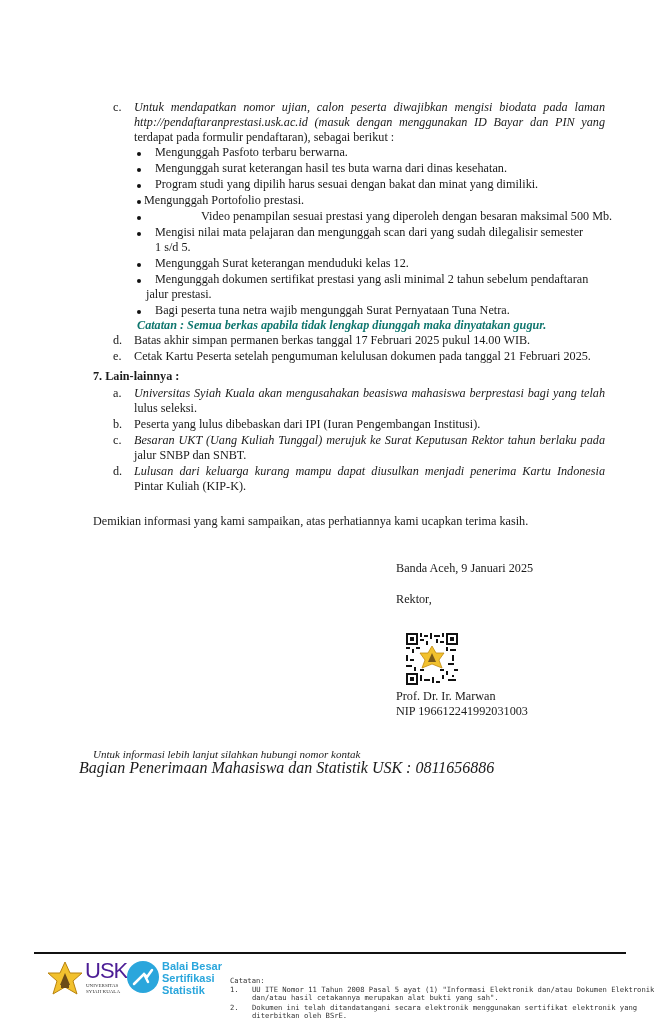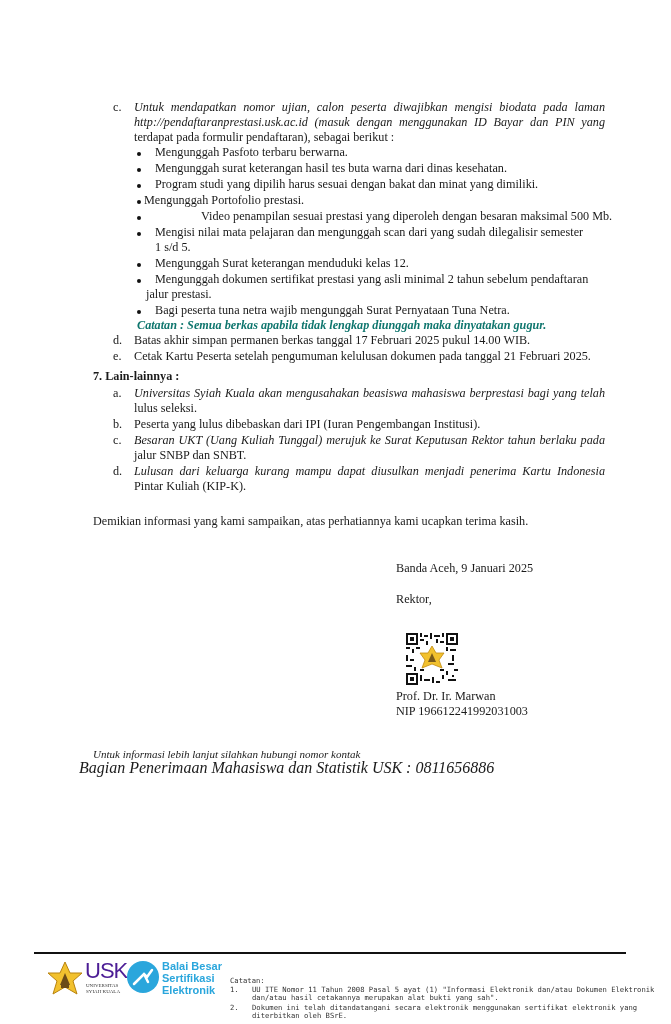--- a/index.html
+++ b/index.html
@@ -161,21 +161,21 @@
 
 <div class="abs" style="left:126px;top:960px;width:34px;height:34px;">
   <svg width="34" height="34" viewBox="0 0 34 34">
     <circle cx="17" cy="17" r="16" fill="#2aa6dc"></circle>
     <path d="M8,24 L18,14 L21,17 L26,10 M18,14 L22,22" stroke="#fff" stroke-width="2.5" fill="none" stroke-linecap="round"></path>
   </svg>
 </div>
 <div class="abs bsre-text" style="left:162px;top:960px;">
   <div>Balai Besar</div>
   <div>Sertifikasi</div>
-  <div>Elektronik</div>
+  <div>Statistik</div>
 </div>
 
 <div>
   <span class="footer-note" style="left:230px;top:957px;">Catatan:</span>
   <span class="footer-note" style="left:230px;top:966px;">1.</span>
   <span class="footer-note" style="left:252px;top:966px;">UU ITE Nomor 11 Tahun 2008 Pasal 5 ayat (1) "Informasi Elektronik dan/atau Dokumen Elektronik</span>
   <span class="footer-note" style="left:252px;top:974px;">dan/atau hasil cetakannya merupakan alat bukti yang sah".</span>
   <span class="footer-note" style="left:230px;top:984px;">2.</span>
   <span class="footer-note" style="left:252px;top:984px;">Dokumen ini telah ditandatangani secara elektronik menggunakan sertifikat elektronik yang</span>
   <span class="footer-note" style="left:252px;top:992px;">diterbitkan oleh BSrE.</span>

